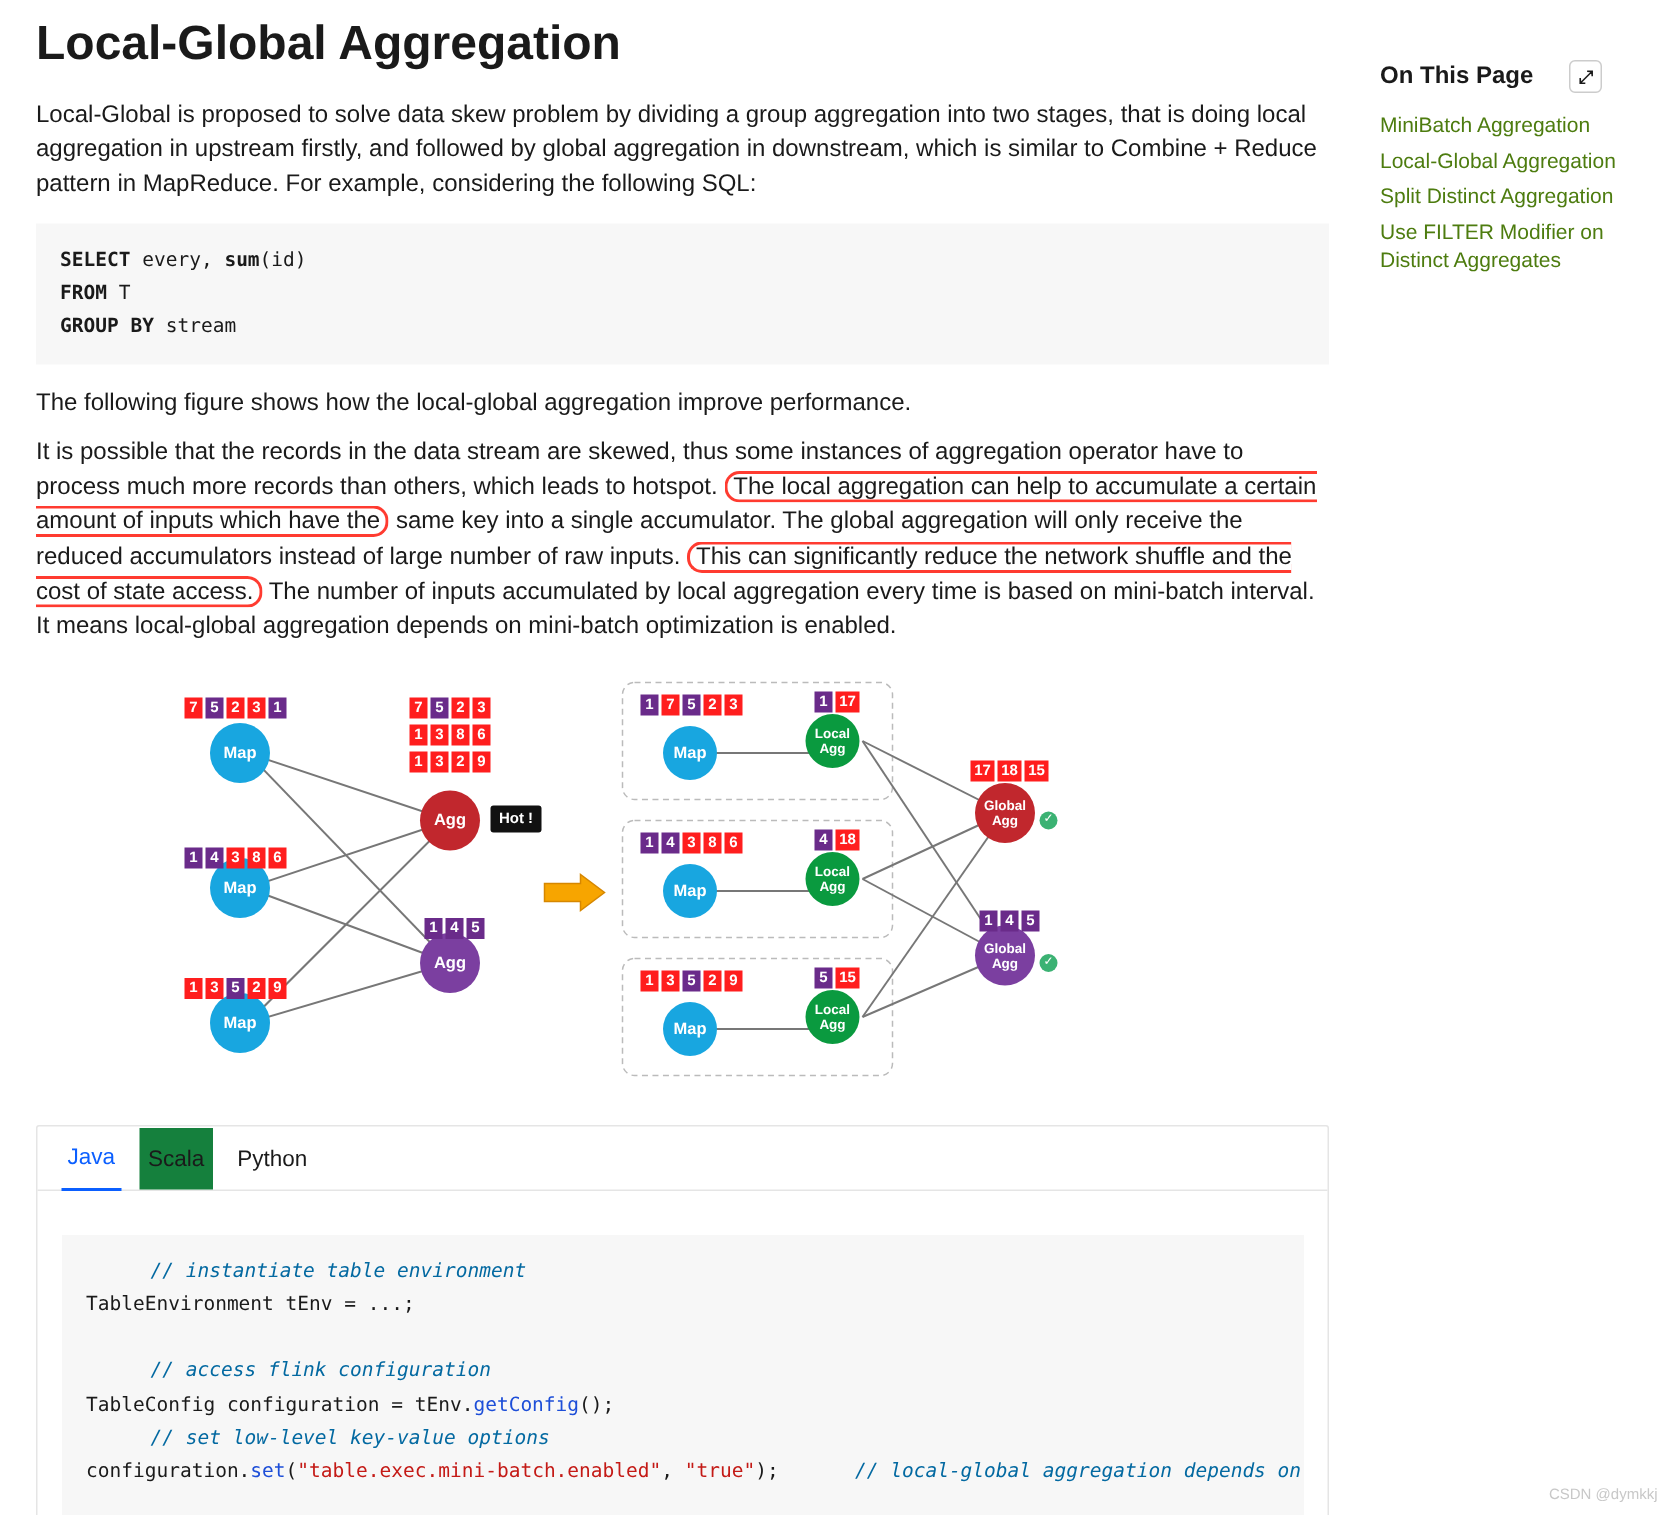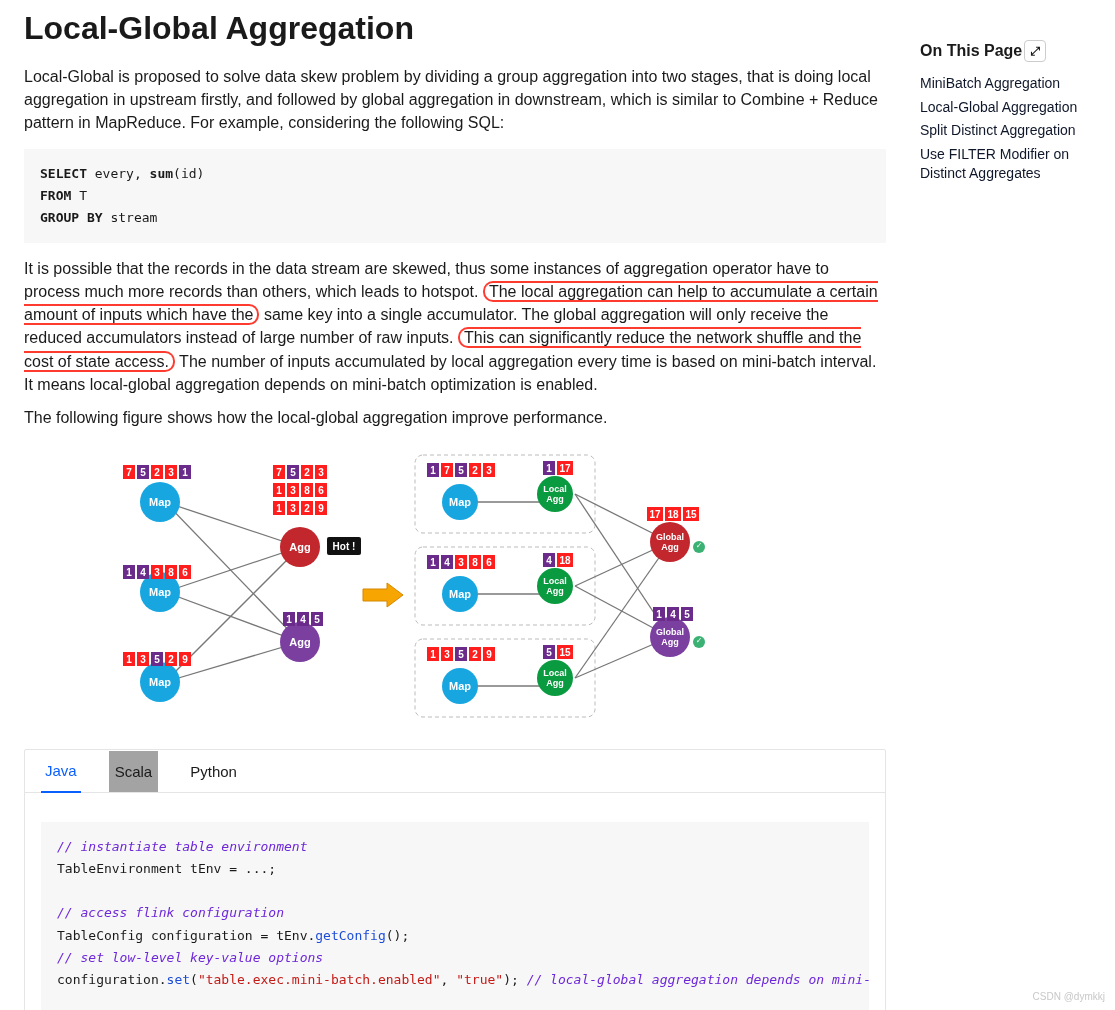--- a/index.html
+++ b/index.html
@@ -44,51 +44,51 @@
     padding: 0 4px;
   }
   .figwrap { text-align: center; margin: 18px 0; }
   .tabs {
     border: 1px solid #e5e5e5;
     border-radius: 2px;
     margin-top: 8px;
   }
   .tabbar {
     display: flex;
-    gap: 28px;
+    gap: 12px;
     padding: 0 16px;
     border-bottom: 1px solid #e5e5e5;
     align-items: center;
   }
   .tab {
     padding: 12px 4px;
     font-size: 15px;
     cursor: pointer;
   }
   .tab.active {
     color: #0b5fff;
     border-bottom: 2px solid #0b5fff;
     margin-bottom: -1px;
   }
-  .tab.hl2 { background: #a3a3a3; padding-left:6px; padding-right:6px; }
+  .tab.hl2 { background: #15803d; padding-left:6px; padding-right:6px; }
   .tabbody { padding: 16px; }
   .tabbody pre {
     background: #f7f7f7;
     padding: 14px 16px;
     font-family: "SFMono-Regular", Consolas, Menlo, monospace;
     font-size: 13px;
     line-height: 1.7;
     overflow-x: auto;
     white-space: pre;
   }
-  .cmt { color: #6d28d9; font-style: italic; }
+  .cmt { color: #0369a1; font-style: italic; margin-left: 43px; }
   .str { color: #c41a16; }
   .meth { color: #1d4ed8; }
-  .side-title { font-weight: 600; font-size: 16px; margin-bottom: 12px; display:flex; align-items:center; gap:2px;}
-  .side-link { color: #0f172a; display:block; margin: 4px 0; text-decoration: none; line-height:1.4; cursor:pointer;}
+  .side-title { font-weight: 600; font-size: 16px; margin-bottom: 12px; display:flex; align-items:center; gap:24px;}
+  .side-link { color: #4d7c0f; display:block; margin: 4px 0; text-decoration: none; line-height:1.4; cursor:pointer;}
   .collapse-btn {
     border: 1px solid #ccc; border-radius:4px;
     width:22px; height:22px; display:inline-flex; align-items:center; justify-content:center;
     font-size:12px; cursor:pointer;
   }
   .watermark {
     position: fixed; right: 10px; bottom: 8px;
     font-size: 10px; color: #c8c8c8;
   }
   
@@ -104,29 +104,29 @@
 <body>
 
 <div class="main">
   <h1>Local-Global Aggregation</h1>
   <p>Local-Global is proposed to solve data skew problem by dividing a group aggregation into two stages, that is doing local aggregation in upstream firstly, and followed by global aggregation in downstream, which is similar to Combine + Reduce pattern in MapReduce. For example, considering the following SQL:</p>
 
   <pre class="codebox"><span class="kw">SELECT</span><span> every, </span><span class="kw">sum</span><span>(id)</span>
 <span class="kw">FROM</span><span> T</span>
 <span class="kw">GROUP BY</span><span> stream</span></pre>
 
+  <p>The following figure shows how the local-global aggregation improve performance.</p>
+
   <p>
     <span>It is possible that the records in the data stream are skewed, thus some instances of aggregation operator have to process much more records than others, which leads to hotspot.</span>
     <span class="hl">The local aggregation can help to accumulate a certain amount of inputs which have the</span>
     <span>same key into a single accumulator. The global aggregation will only receive the reduced accumulators instead of large number of raw inputs.</span>
     <span class="hl">This can significantly reduce the network shuffle and the cost of state access.</span>
     <span>The number of inputs accumulated by local aggregation every time is based on mini-batch interval. It means local-global aggregation depends on mini-batch optimization is enabled.</span>
   </p>
-
-  <p>The following figure shows how the local-global aggregation improve performance.</p>
 
   <div class="figwrap">
     <svg width="700" height="280" viewBox="0 0 700 280">
 
       <line class="edge" x1="60" y1="55" x2="195" y2="100"></line>
       <line class="edge" x1="60" y1="55" x2="195" y2="195"></line>
       <line class="edge" x1="60" y1="145" x2="195" y2="100"></line>
       <line class="edge" x1="60" y1="145" x2="195" y2="195"></line>
       <line class="edge" x1="60" y1="235" x2="195" y2="100"></line>
       <line class="edge" x1="60" y1="235" x2="195" y2="195"></line>

